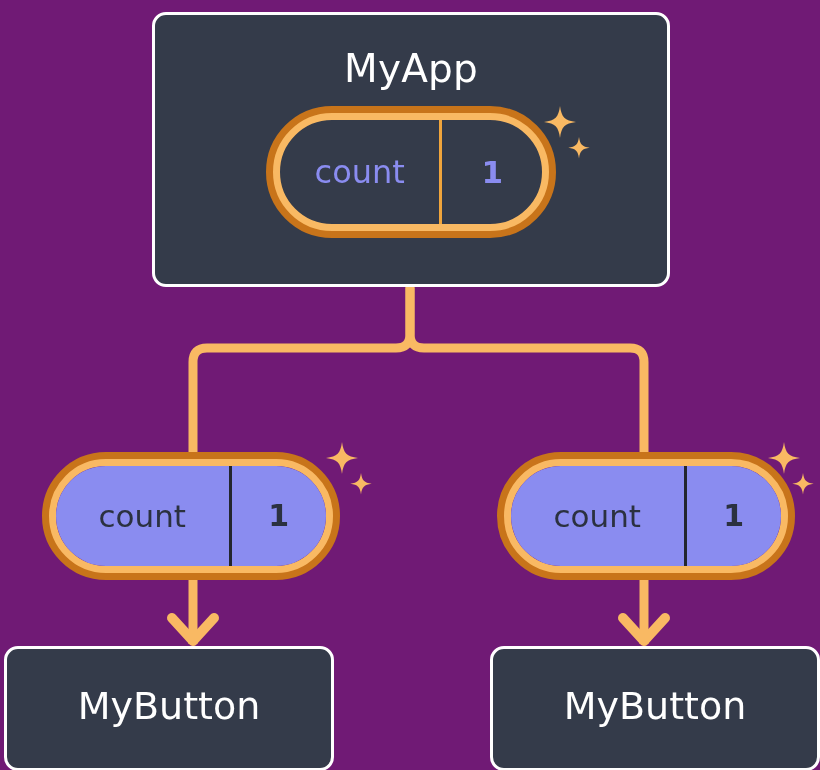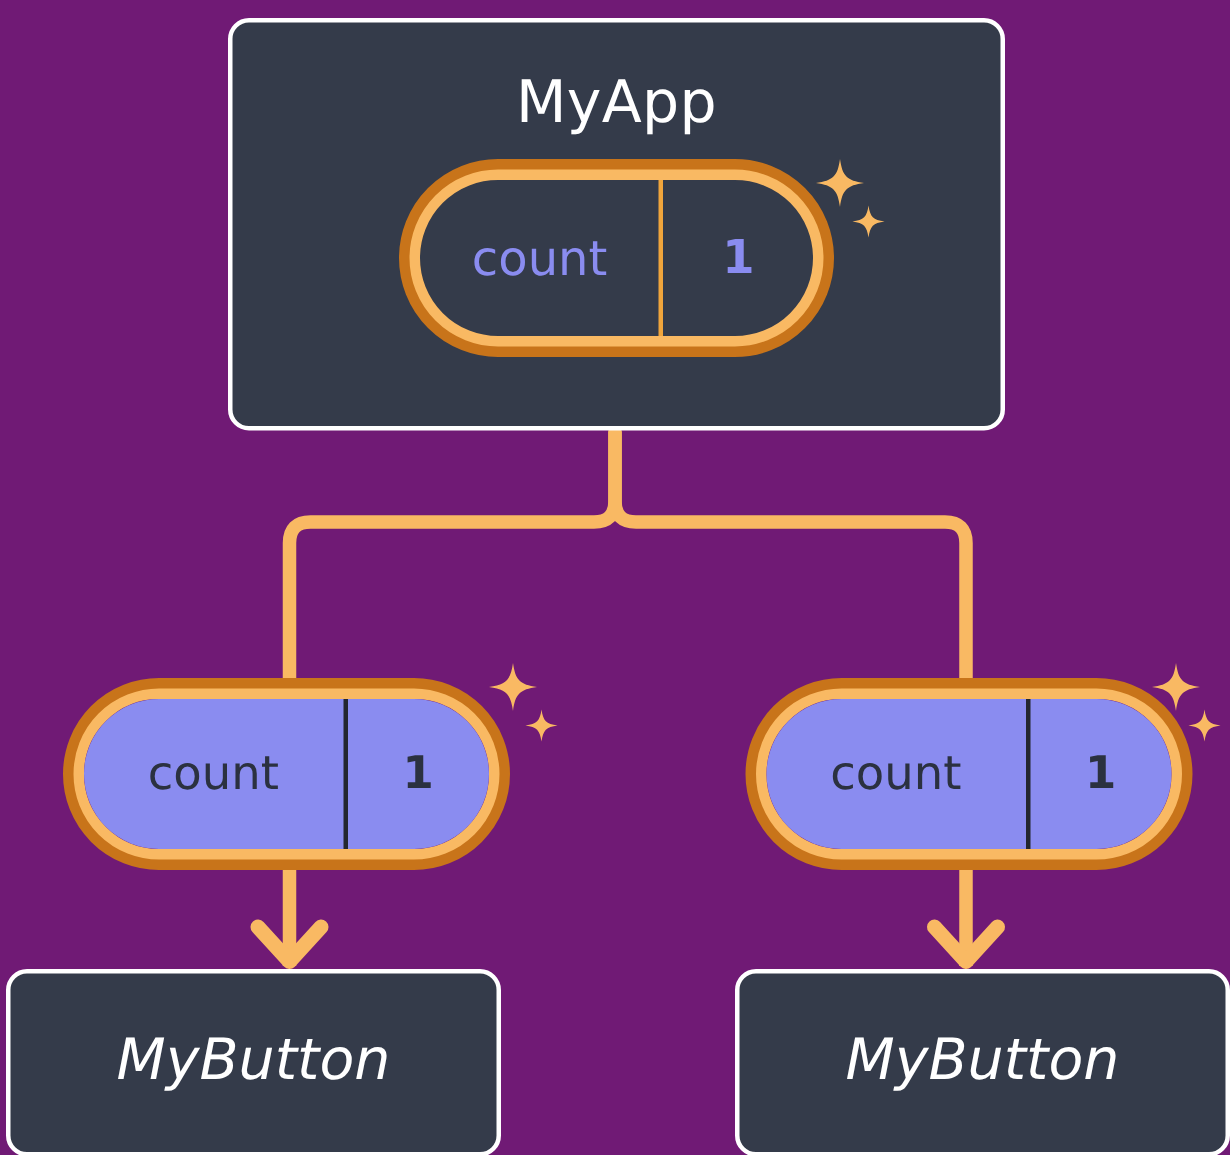--- a/index.html
+++ b/index.html
@@ -64,21 +64,20 @@
   .card-button.right { left: 490px; top: 646px; }
   .card-button-label {
     position: absolute;
     left: 0; right: 0;
     top: 38px;
     text-align: center;
     color: #ffffff;
     font-size: 38px;
     font-weight: 400;
     line-height: 1;
-    font-style: italic;
   }
 
   
   .pill {
     position: absolute;
     box-sizing: border-box;
     display: flex;
     align-items: stretch;
     border-radius: 999px;
   }

